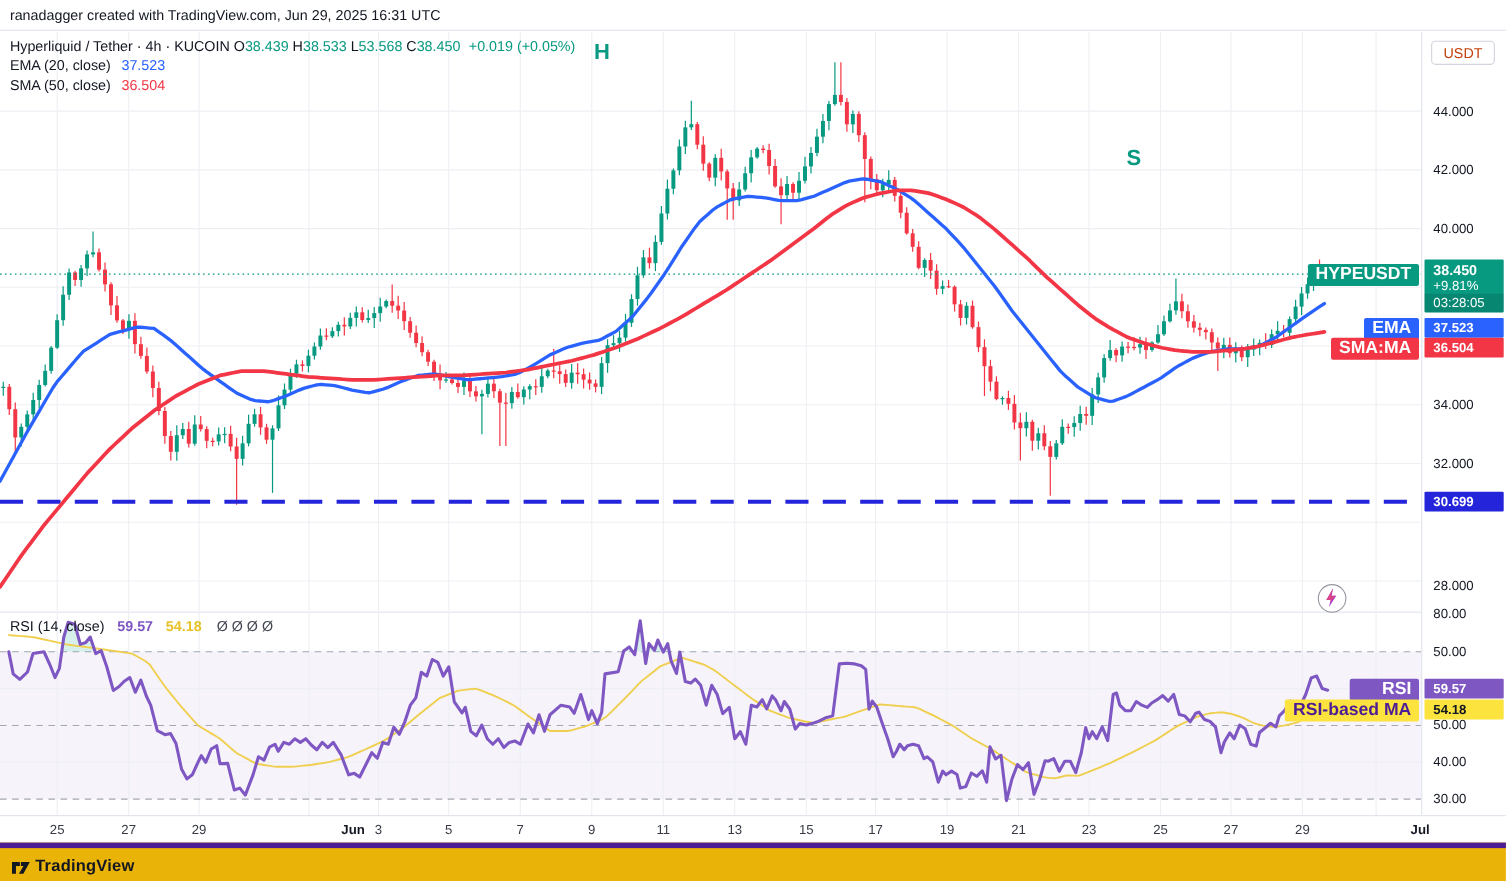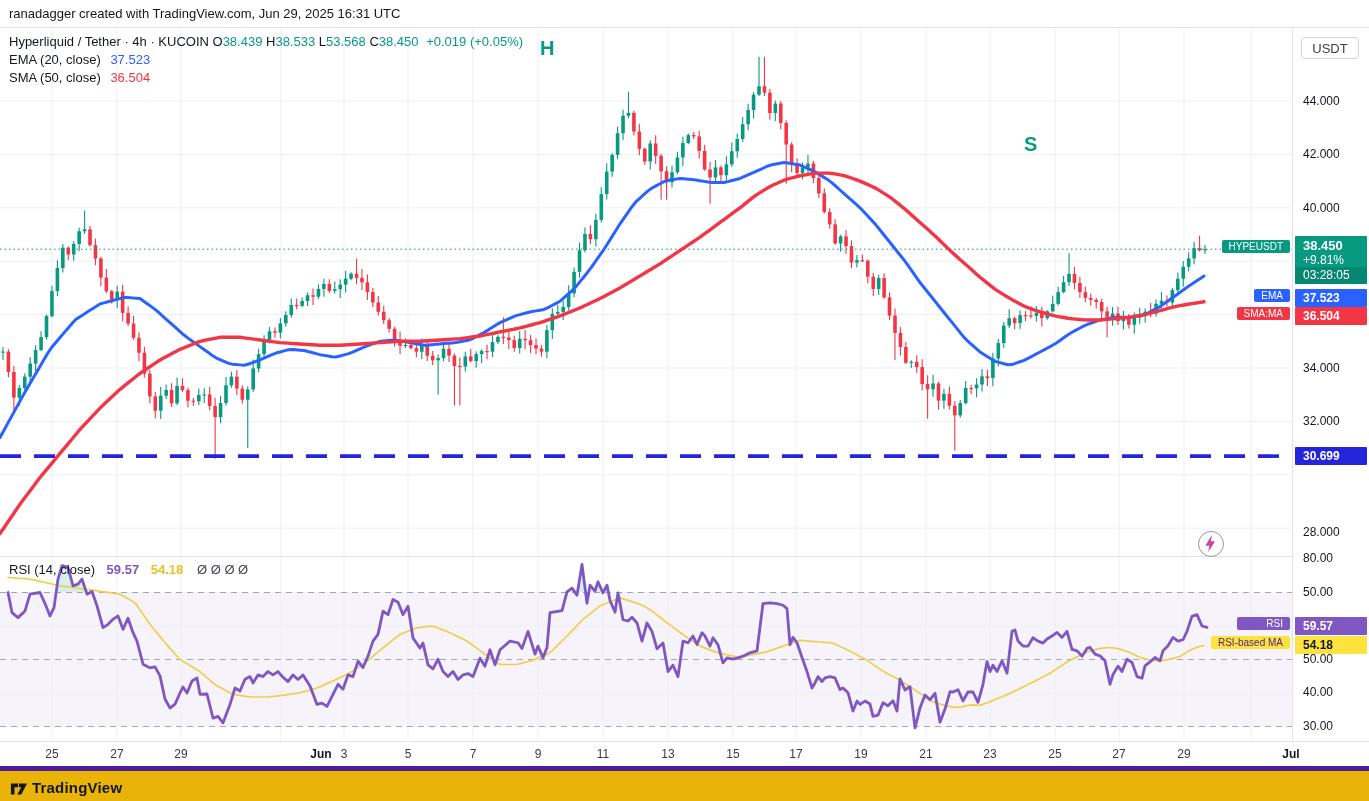--- a/index.html
+++ b/index.html
@@ -7,25 +7,25 @@
        font-family:"Liberation Sans",sans-serif;color:#131722;}
   .abs{position:absolute;}
   .topbar{position:absolute;left:0;top:0;width:1369px;height:28px;border-bottom:1px solid #E0E3EB;
           font-size:13px;line-height:28px;padding-left:9px;box-sizing:border-box;font-weight:500;}
   .chart-area{position:absolute;left:0;top:29px;width:1369px;height:737px;}
   #price-svg{position:absolute;left:0;top:0;}
   #rsi-svg{position:absolute;left:0;top:527px;border-top:1px solid #E0E3EB;}
   .scale-col{position:absolute;left:1292px;top:0;width:77px;height:712px;border-left:1px solid #E0E3EB;background:#fff;}
   .scale-label{position:absolute;left:10px;font-size:12px;color:#131722;}
   .usdt-btn{position:absolute;left:8px;top:8px;width:58px;height:22px;border:1px solid #D1D4DC;border-radius:4px;
-            background:#fff;font-size:13px;color:#404040;text-align:center;line-height:20px;cursor:pointer;
+            background:#fff;font-size:13px;color:#c2410c;text-align:center;line-height:20px;cursor:pointer;
             font-family:"Liberation Sans",sans-serif;}
   .badge{position:absolute;left:2px;width:72px;box-sizing:border-box;color:#fff;font-size:12px;font-weight:700;
          text-align:left;padding:2px 0 2px 8px;border-radius:1px;}
-  .float-badge{position:absolute;font-size:10px;font-weight:400;color:#fff;padding:1px 7px;border-radius:2px;white-space:nowrap;}
+  .float-badge{position:absolute;font-size:16px;font-weight:700;color:#fff;padding:1px 7px;border-radius:2px;white-space:nowrap;}
   .legend{position:absolute;left:9px;top:4px;font-size:13px;}
   .legend-row{height:18px;line-height:18px;white-space:nowrap;cursor:pointer;}
   .rsi-legend{position:absolute;left:9px;top:532px;font-size:13px;height:18px;line-height:18px;white-space:nowrap;cursor:pointer;}
   .time-axis{position:absolute;left:0;top:712px;width:1369px;height:25px;border-top:1px solid #E0E3EB;background:#fff;}
   .tick{position:absolute;top:5px;font-size:12px;color:#363A45;transform:translateX(-50%);}
   .tick.bold{font-weight:700;color:#131722;margin-left:40px;}
   .footer{position:absolute;left:0;top:766px;width:1369px;height:35px;border-top:5px solid #4c1d95;background:#eab308;}
   .tv-word{position:absolute;left:32px;top:8px;font-size:15px;font-weight:700;color:#131722;letter-spacing:.2px;}
   .note{position:absolute;font-size:20px;font-weight:700;}
   .bolt{position:absolute;left:1198px;top:502px;width:26px;height:26px;border:1.5px solid #9598A1;border-radius:50%;

